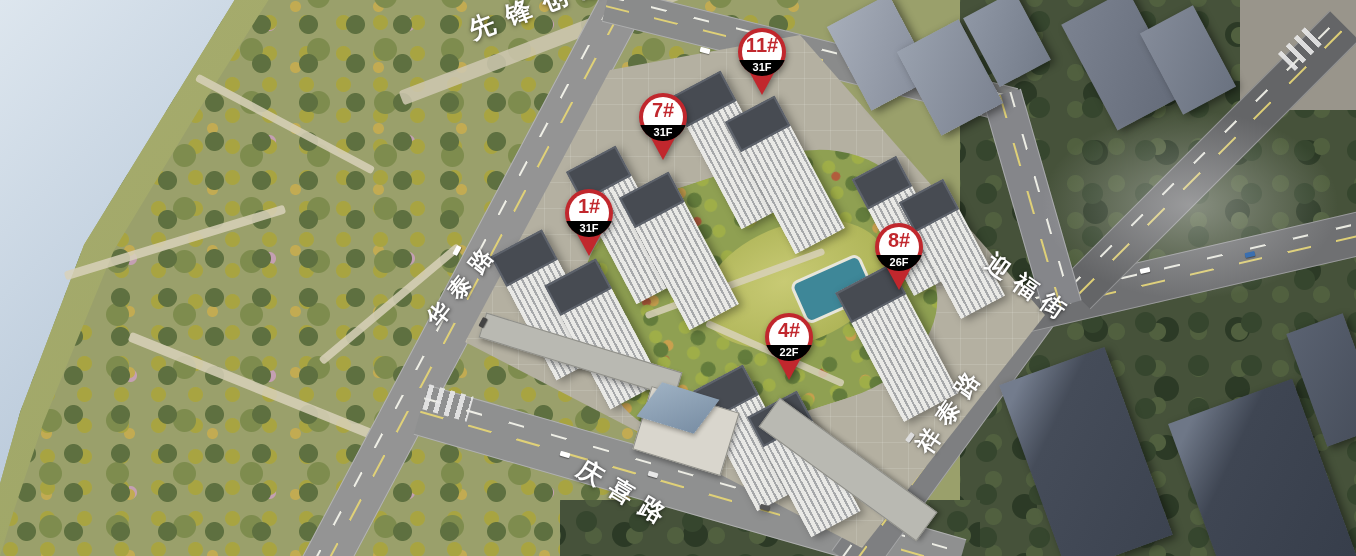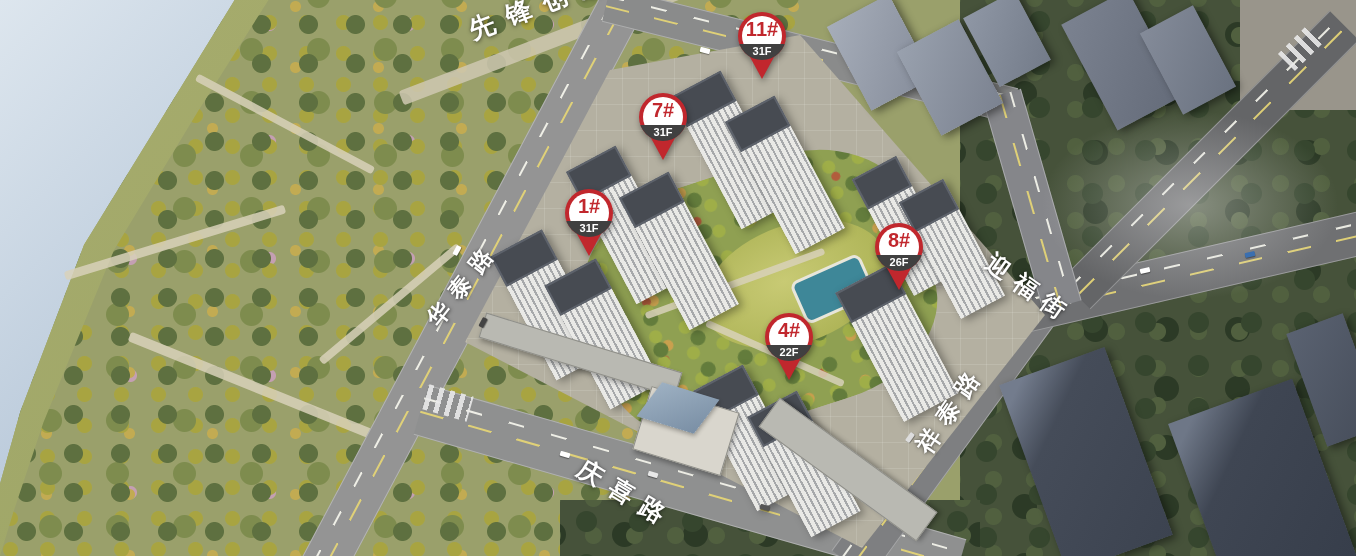--- a/index.html
+++ b/index.html
@@ -90,21 +90,21 @@
   .pin-head{
     position:absolute;left:0;top:0;width:48px;height:48px;border-radius:50%;
     background:#c1272d;overflow:hidden;
   }
   .pin-white{position:absolute;inset:4px;background:#fff;border-radius:50%;}
   .pin-id{
     position:absolute;left:0;right:0;top:3px;height:28px;line-height:28px;
     text-align:center;font-size:20px;font-weight:800;color:#c1272d;
   }
   .pin-band{
-    position:absolute;left:0;right:0;bottom:0;height:16px;background:#404040;
+    position:absolute;left:0;right:0;bottom:0;height:16px;background:#000000;
     color:#fff;font-size:11px;font-weight:700;text-align:center;line-height:15px;
   }
   .pin-tail{
     position:absolute;top:45px;left:50%;transform:translateX(-50%);
     width:0;height:0;border-left:12px solid transparent;border-right:12px solid transparent;
     border-top:22px solid #c1272d;
   }
   .haze{background:radial-gradient(ellipse at center, rgba(235,235,235,.4), rgba(235,235,235,0) 70%);}
 </style>
 </head>
@@ -221,21 +221,21 @@
     </div>
   </div>
   <div class="pin abs" style="left:875px;top:223px">
     <div class="pin-tail"></div>
     <div class="pin-head">
       <div class="pin-white"></div>
       <div class="pin-id">8#</div>
       <div class="pin-band">26F</div>
     </div>
   </div>
-  <div class="pin abs" style="left:738px;top:12px">
+  <div class="pin abs" style="left:738px;top:28px">
     <div class="pin-tail"></div>
     <div class="pin-head">
       <div class="pin-white"></div>
       <div class="pin-id">11#</div>
       <div class="pin-band">31F</div>
     </div>
   </div>
 
 </div>
 

